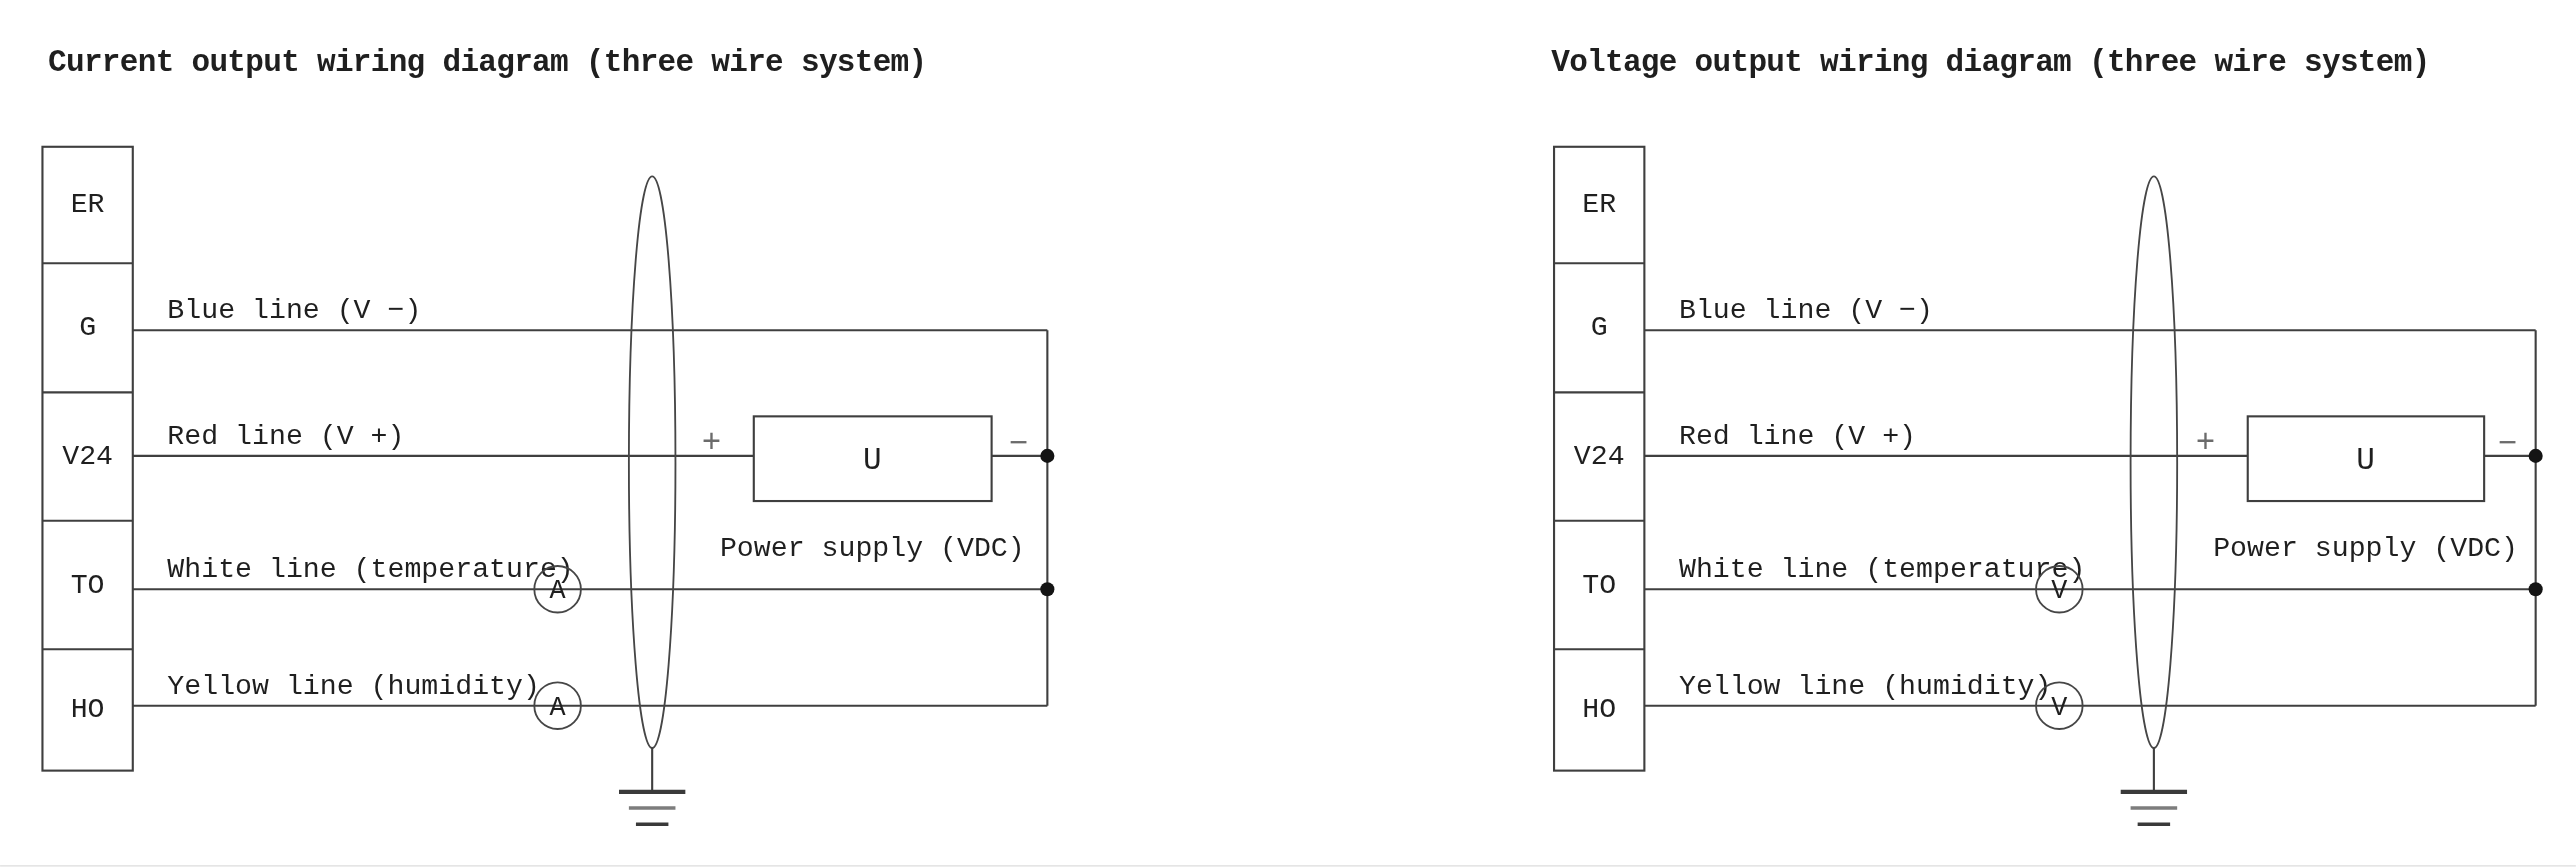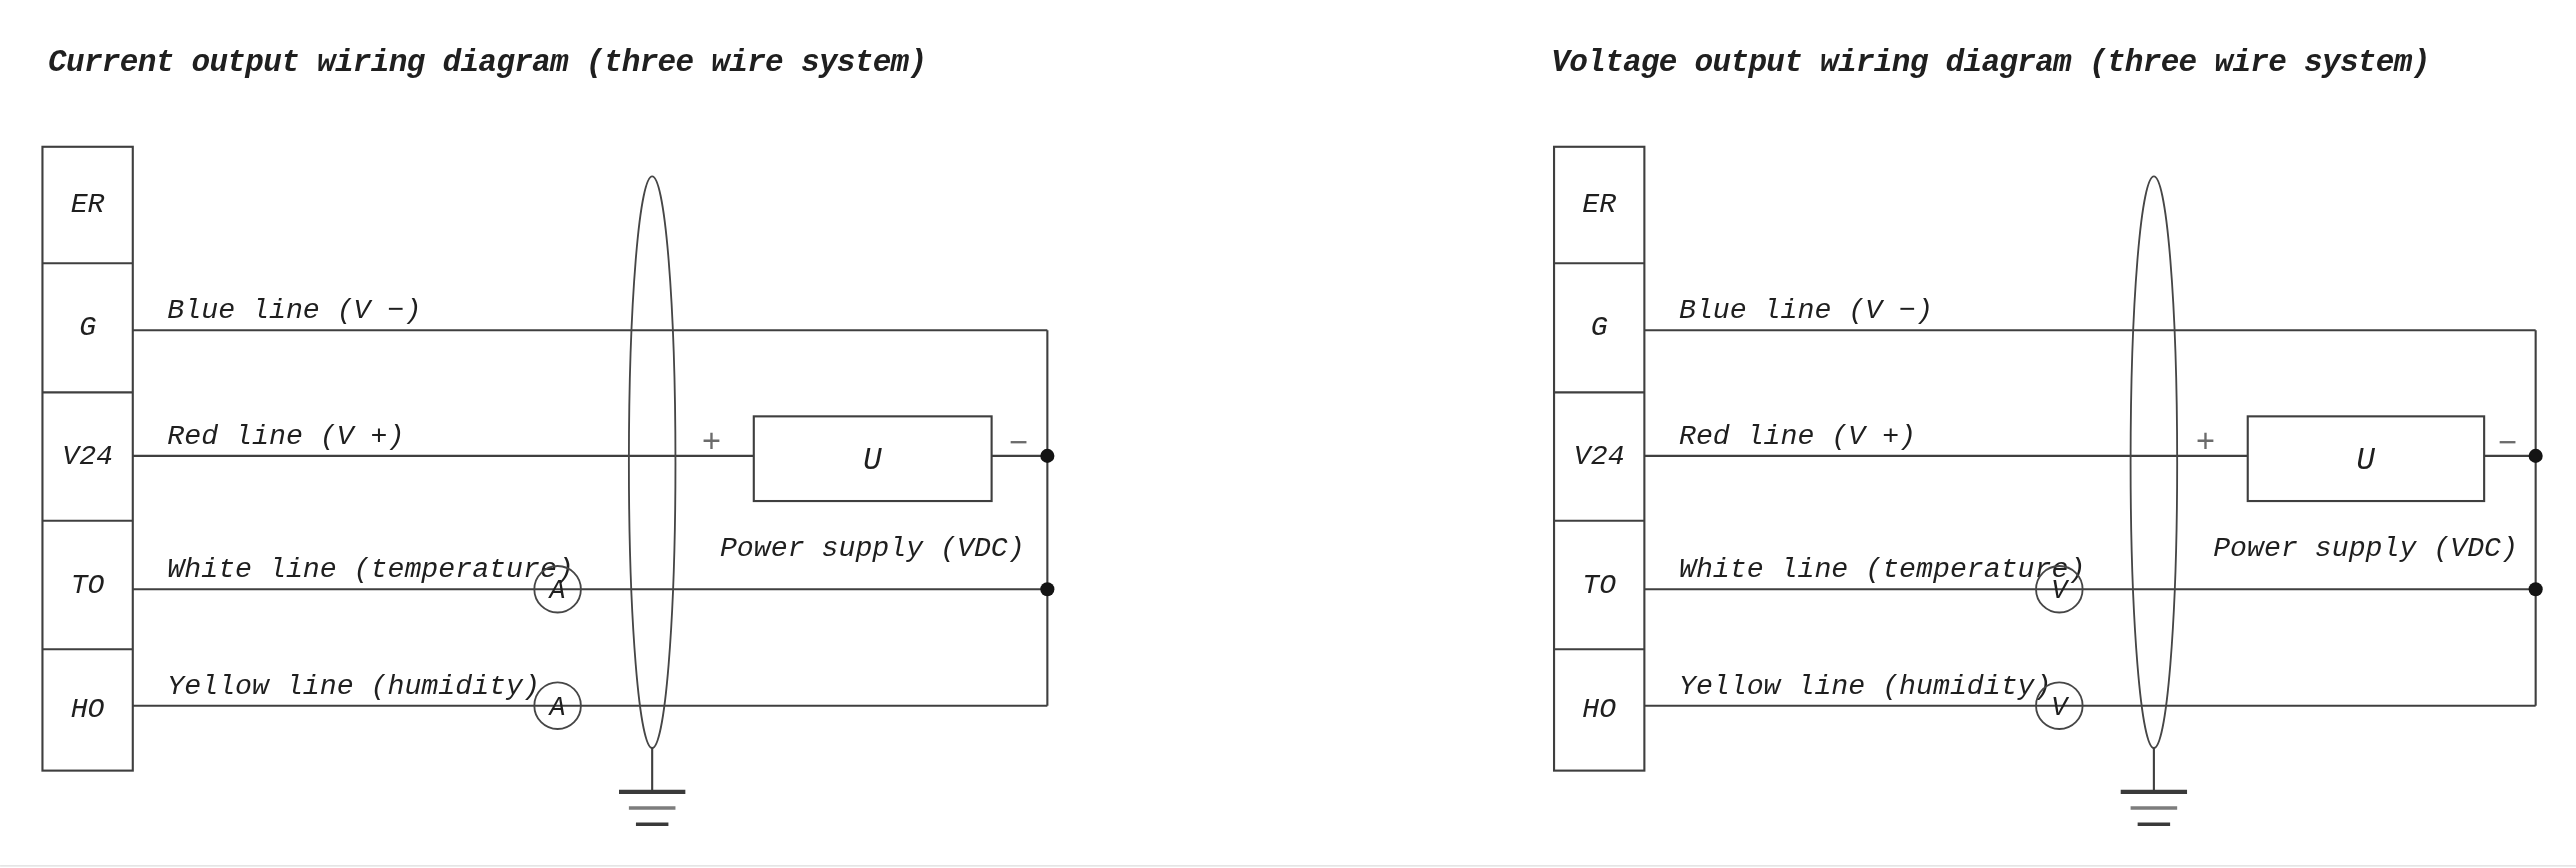--- a/index.html
+++ b/index.html
@@ -1,16 +1,16 @@
 <!DOCTYPE html>
 <html style="font-size:11.3px"><head>
 <meta charset="utf-8">
 <style>
   html,body{margin:0;padding:0;background:#ffffff;}
-  .stage{position:relative;width:2576px;height:868px;background:#ffffff;overflow:hidden;font-style:italic;}
+  .stage{position:relative;width:2576px;height:868px;background:#ffffff;overflow:hidden;}
   svg text{font-family:"Liberation Mono","DejaVu Sans Mono",monospace;fill:#1f1f1f;}
   .title{font-size:44px;font-weight:bold;letter-spacing:-1px;}
   .lbl{font-size:40px;}
   .term{font-size:40px;text-anchor:middle;dominant-baseline:central;}
   .usym{font-size:44px;text-anchor:middle;dominant-baseline:central;}
   .mletter{font-size:38px;text-anchor:middle;dominant-baseline:central;}
   .supply{font-size:40px;text-anchor:middle;}
   .sign{font-size:46px;text-anchor:middle;fill:#6b6b6b;}
   .wire{stroke:#3f3f3f;stroke-width:3;fill:none;}
   .wire-thin{stroke:#464646;stroke-width:2.6;fill:none;}

